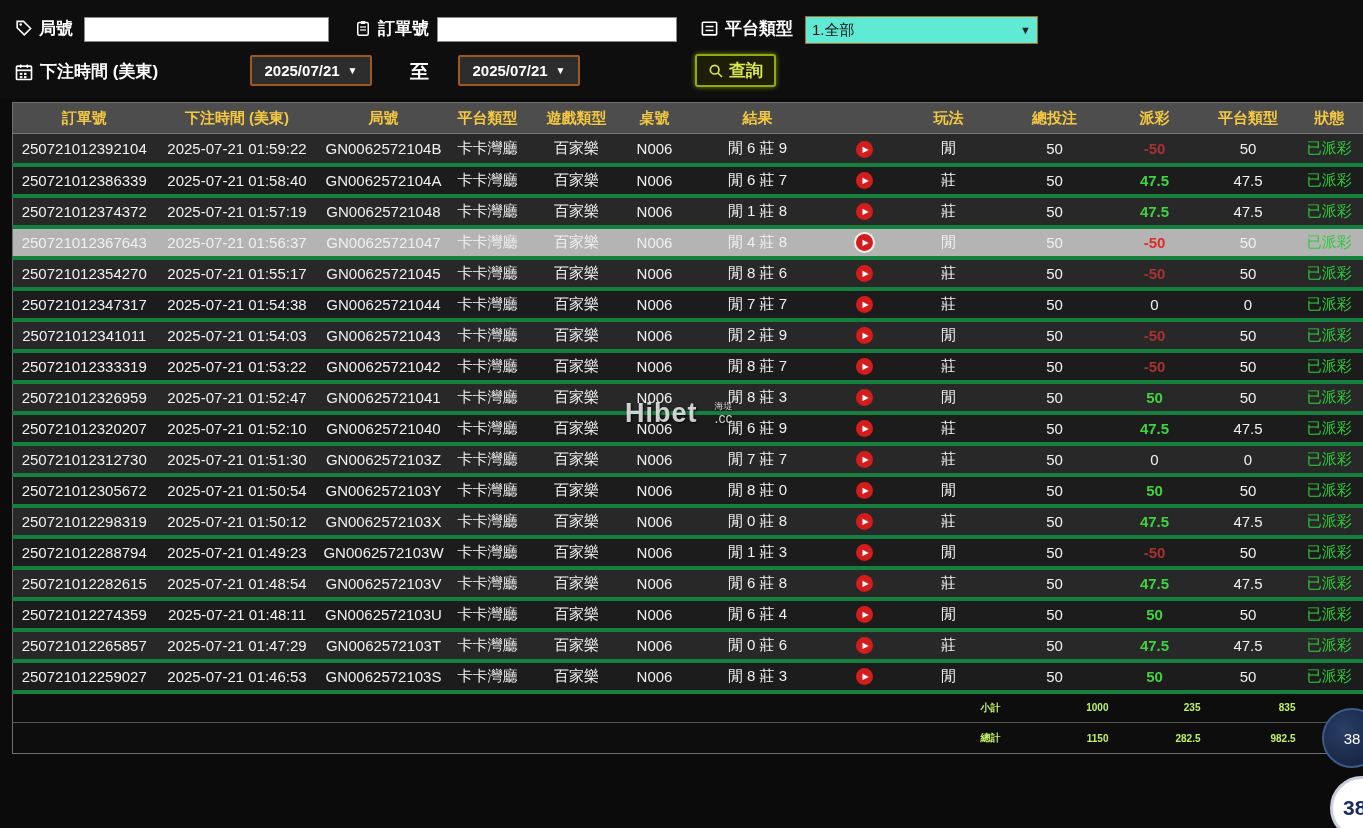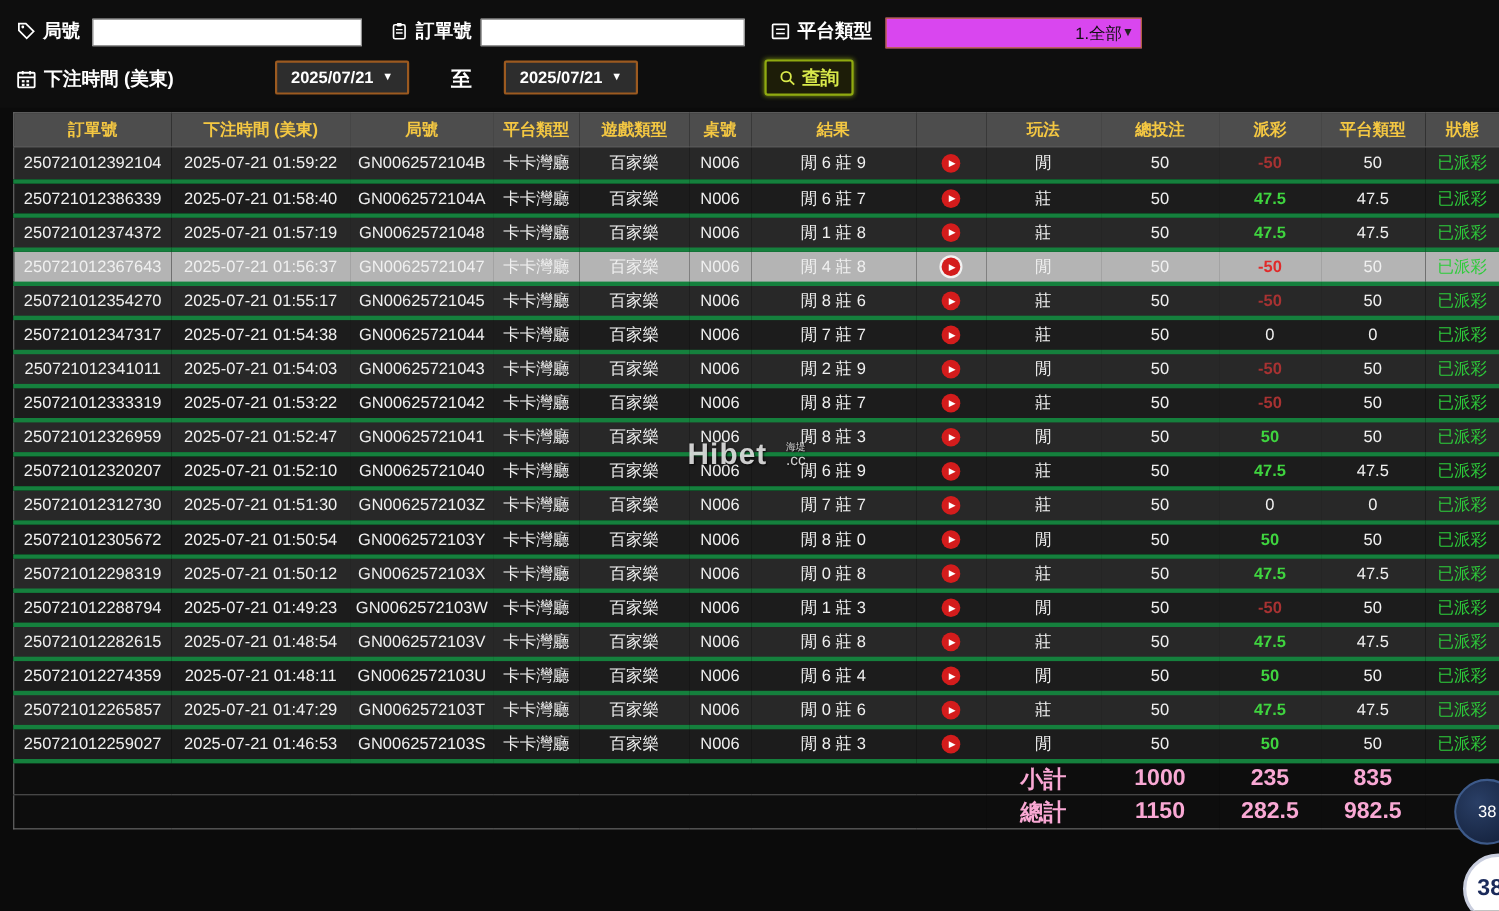--- a/index.html
+++ b/index.html
@@ -15,22 +15,22 @@
   .flabel { font-weight:bold; font-size:17px; color:#ffffff; white-space:nowrap; }
   .icon svg { display:block; }
   .txt {
     position:absolute; height:25px; background:#ffffff; border:1px solid #8a8a8a;
     font-size:14px; padding:0 5px; color:#111; outline:none;
   }
   #game-no-input { left:84px; top:17px; width:245px; }
   #order-no-input { left:437px; top:17px; width:240px; }
   .select {
     position:absolute; left:805px; top:16px; width:233px; height:28px;
-    background:#d946ef; border:1px solid #b06a20; display:flex; align-items:center;
-    color:#111; font-size:15px; padding:0 6px; cursor:pointer;text-align:right;
+    background:#5eead4; border:1px solid #b06a20; display:flex; align-items:center;
+    color:#111; font-size:15px; padding:0 6px; cursor:pointer;
   }
   .select .sel-text { flex:1; }
   .select .sel-arrow { font-size:11px; color:#222; }
   .datebtn {
     position:absolute; width:122px; height:31px; background:#2d2d2d;
     border:2px solid #9c5a20; display:flex; align-items:center; justify-content:center;
     gap:8px; color:#fff; font-weight:bold; font-size:15px; cursor:pointer; border-radius:2px;
   }
   #date-from { left:250px; top:55px; }
   #date-to { left:458px; top:55px; }
@@ -65,21 +65,21 @@
   tr.hl td.neg { color:#e02a2a; }
   td.pos { color:#3fd43f; font-weight:bold; }
   td.status { color:#2dcc3a; }
   .play-btn {
     display:inline-flex; width:17px; height:17px; border-radius:50%;
     background:#d41c1c; color:#fff; font-size:8px; align-items:center;
     justify-content:center; padding-left:2px; vertical-align:middle;
   }
   tr.hl .play-btn { box-shadow:0 0 0 2px #f2f2f2; }
   tfoot tr { height:31px; background:#0d0d0d; border-top:1px solid #555; }
-  tfoot td { font-size:21px; font-weight:bold; color:#f9a8d4; text-align:center; }
+  tfoot td { font-size:10px; font-weight:bold; color:#bef264; text-align:right; }
   .col0{width:143px}.col1{width:163px}.col2{width:130px}.col3{width:78px}
   .col4{width:100px}.col5{width:56px}.col6{width:150px}.col7{width:64px}
   .col8{width:104px}.col9{width:108px}.col10{width:92px}.col11{width:95px}.col12{width:68px}
   .watermark {
     position:absolute; left:625px; top:398px; z-index:5; pointer-events:none;
     color:rgba(255,255,255,.8); text-shadow:1px 1px 2px rgba(0,0,0,.8);
     display:flex; align-items:center;
   }
   .wm-main { font-size:27px; font-weight:bold; letter-spacing:1px; }
   .wm-side { display:flex; flex-direction:column; line-height:1; margin-left:17px; }

